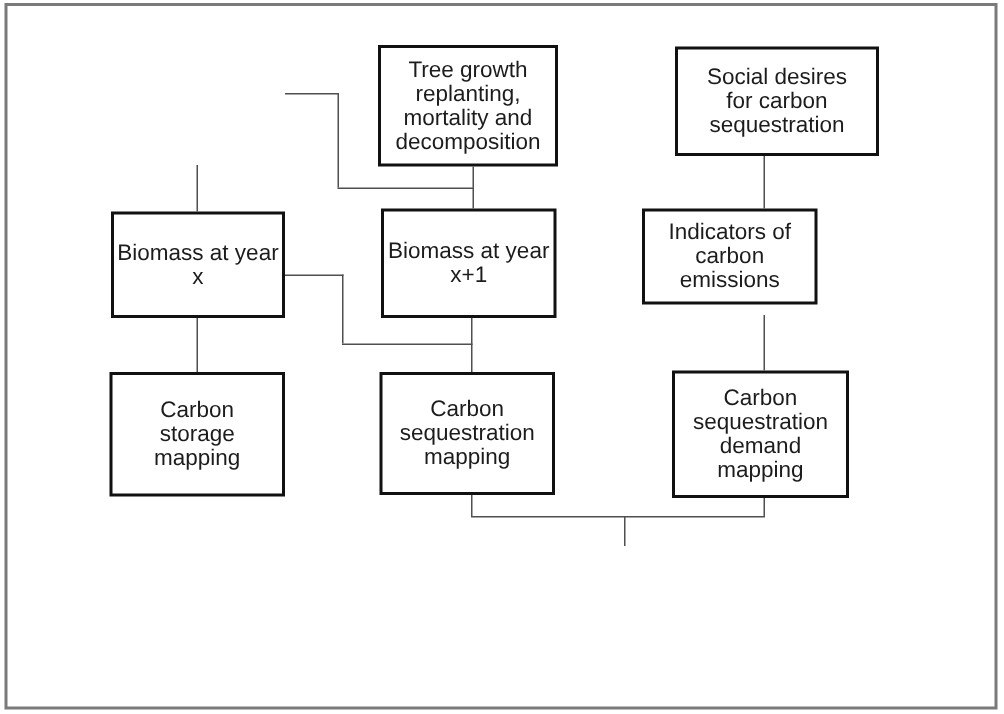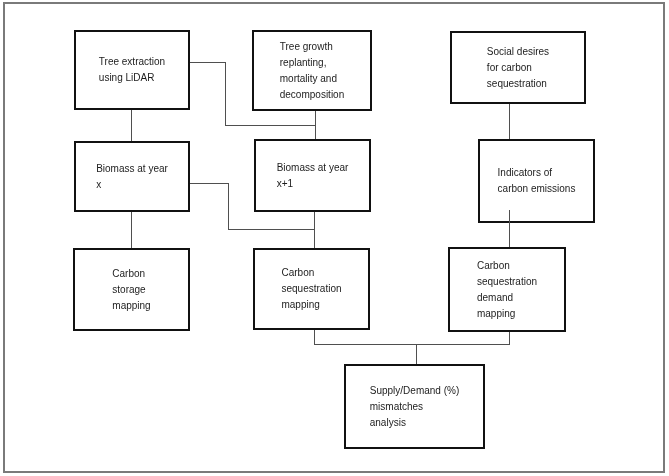--- a/index.html
+++ b/index.html
@@ -25,21 +25,22 @@
     box-sizing: border-box;
   }
   .node {
     position: absolute;
     box-sizing: border-box;
     border: 2px solid #111111;
     background: #ffffff;
     display: flex;
     align-items: center;
     justify-content: center;
-    font-size: 10px;
+    text-align: center;
+    font-size: 15px;
     line-height: 16px;
     color: #1c1c1c;
     white-space: pre-line;
     padding: 2px;
   }
   .vl {
     position: absolute;
     width: 1px;
     background: #4f4f4f;
   }
@@ -49,57 +50,52 @@
     background: #4f4f4f;
   }
 </style>
 </head>
 <body>
 
 <div id="canvas">
 
   <div id="frame"></div>
 
-  <div class="node" style="left:74px; top:30px; width:116px; height:80px">Tree extraction
-using LiDAR</div>
 
   <div class="node" style="left:252px; top:30px; width:120px; height:81px">Tree growth
 replanting,
 mortality and
 decomposition</div>
 
   <div class="node" style="left:450px; top:31px; width:136px; height:73px">Social desires
 for carbon
 sequestration</div>
 
   <div class="node" style="left:74px; top:141px; width:116px; height:71px">Biomass at year
 x</div>
 
   <div class="node" style="left:254px; top:139px; width:117px; height:73px">Biomass at year
 x+1</div>
 
-  <div class="node" style="left:478px; top:139px; width:117px; height:84px">Indicators of
+  <div class="node" style="left:428px; top:139px; width:117px; height:64px">Indicators of
 carbon emissions</div>
 
   <div class="node" style="left:73px; top:248px; width:117px; height:83px">Carbon
 storage
 mapping</div>
 
   <div class="node" style="left:253px; top:248px; width:117px; height:82px">Carbon
 sequestration
 mapping</div>
 
   <div class="node" style="left:448px; top:247px; width:118px; height:85px">Carbon
 sequestration
 demand
 mapping</div>
 
-  <div class="node" style="left:344px; top:364px; width:141px; height:85px">Supply/Demand (%)
-mismatches
-analysis</div>
 
   <i class="vl" style="left:131px; top:110px; height:31px"></i>
   <i class="vl" style="left:131px; top:212px; height:36px"></i>
   <i class="vl" style="left:315px; top:111px; height:28px"></i>
   <i class="vl" style="left:314px; top:212px; height:36px"></i>
   <i class="vl" style="left:509px; top:104px; height:35px"></i>
   <i class="vl" style="left:509px; top:210px; height:37px"></i>
   <i class="vl" style="left:314px; top:330px; height:14px"></i>
   <i class="vl" style="left:509px; top:332px; height:12px"></i>
   <i class="vl" style="left:416px; top:344px; height:20px"></i>

